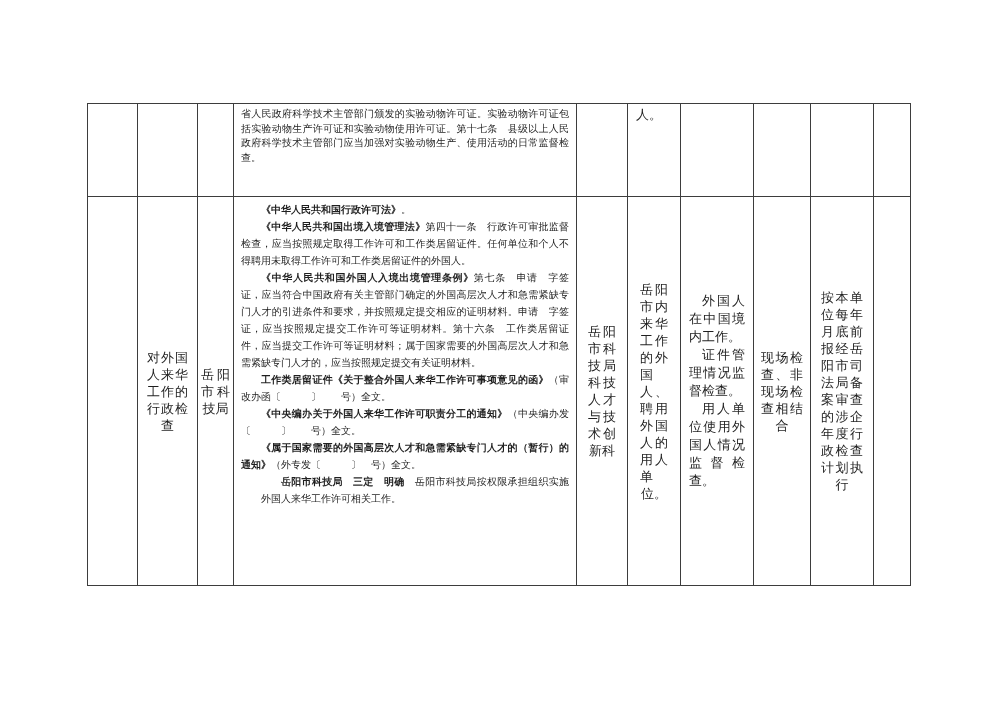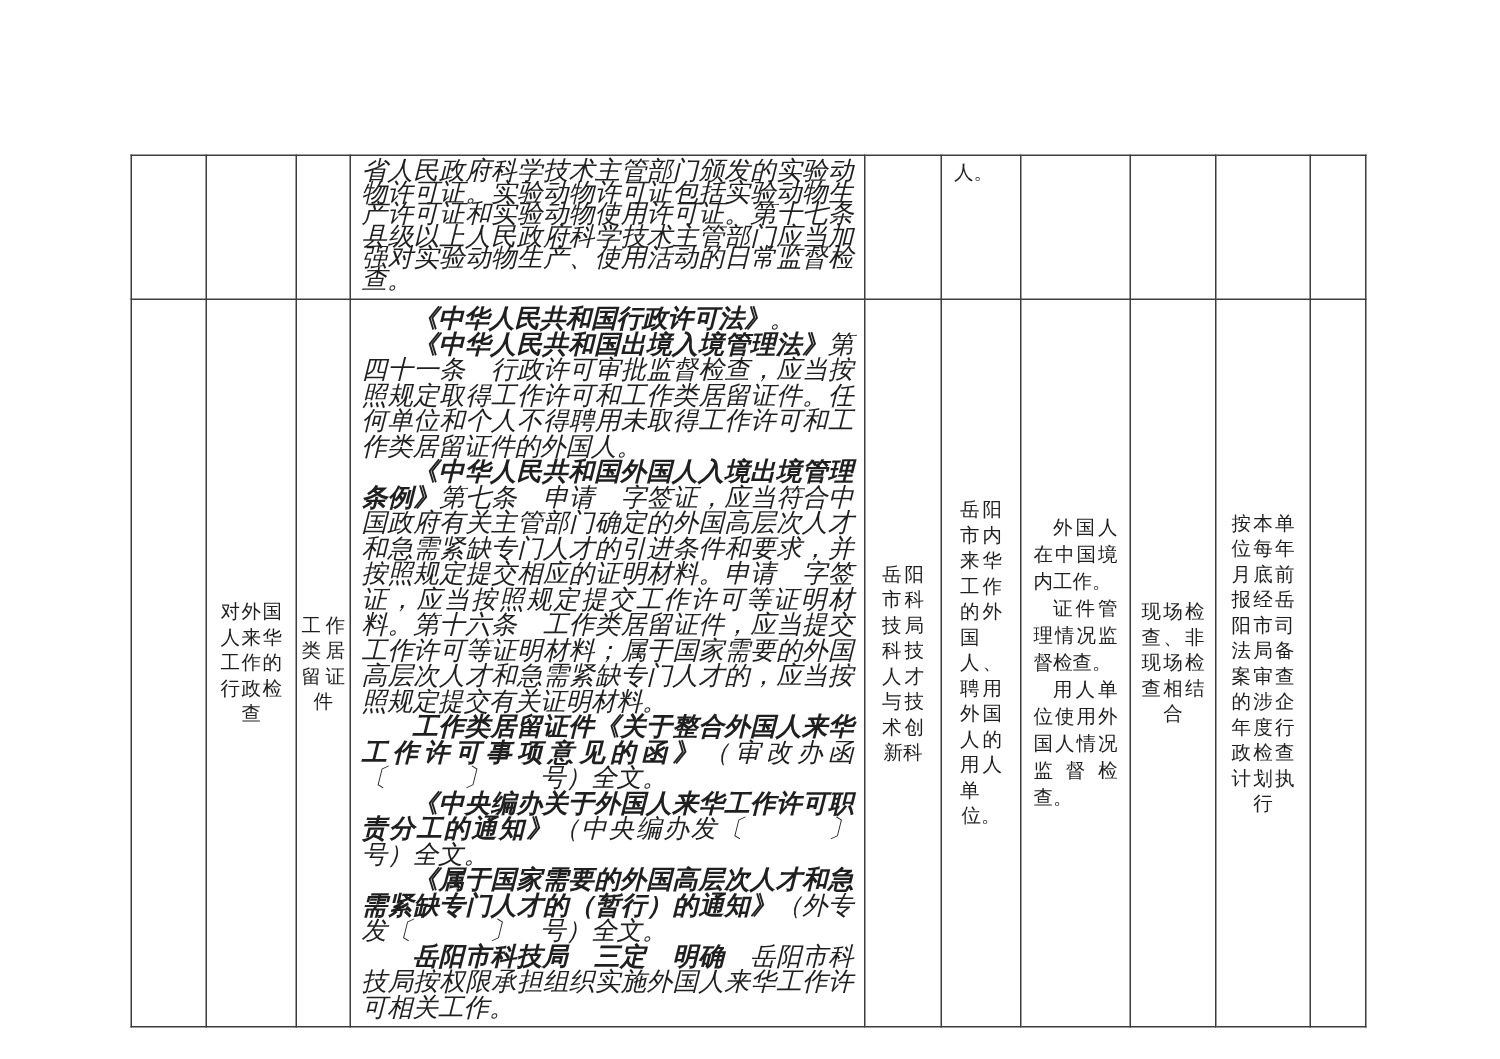--- a/index.html
+++ b/index.html
@@ -21,23 +21,22 @@
     border: 1px solid #3d3d3d;
     vertical-align: middle;
     font-size: 13px;
     color: #1f1f1f;
     overflow: hidden;
   }
   
   td.basis {
     vertical-align: top;
     padding: 4px 7px;
-    font-size: 17px;
+    font-size: 10px;
     line-height: 17px;
-    font-style: italic;
   }
   td.basis p { text-align: justify; margin: 0; }
   td.basis.cont { line-height: 14.6px; padding-top: 3px; }
   .b { font-weight: 700; }
   
   td.narrow {
     text-align: justify;
     text-align-last: center;
     line-height: 17px;
   }
@@ -87,29 +86,29 @@
       <td></td>
       <td class="cont-target">人。</td>
       <td></td>
       <td></td>
       <td></td>
       <td></td>
     </tr>
     <tr class="r2">
       <td></td>
       <td class="narrow c-item">对外国人来华工作的行政检查</td>
-      <td class="narrow c-agency">工作类居留证件</td>
+      <td class="narrow c-agency">岳阳市科技局</td>
       <td class="basis">
           <p style="text-indent: 2em;"><span class="b">《中华人民共和国行政许可法》</span><span>。</span></p>
           <p style="text-indent: 2em;"><span class="b">《中华人民共和国出境入境管理法》</span><span>第四十一条　行政许可审批监督检查，应当按照规定取得工作许可和工作类居留证件。任何单位和个人不得聘用未取得工作许可和工作类居留证件的外国人。</span></p>
           <p style="text-indent: 2em;"><span class="b">《中华人民共和国外国人入境出境管理条例》</span><span>第七条　申请　字签证，应当符合中国政府有关主管部门确定的外国高层次人才和急需紧缺专门人才的引进条件和要求，并按照规定提交相应的证明材料。申请　字签证，应当按照规定提交工作许可等证明材料。第十六条　工作类居留证件，应当提交工作许可等证明材料；属于国家需要的外国高层次人才和急需紧缺专门人才的，应当按照规定提交有关证明材料。</span></p>
           <p style="text-indent: 2em;"><span class="b">工作类居留证件《关于整合外国人来华工作许可事项意见的函》</span><span>（审改办函〔　　　〕　　号）全文。</span></p>
           <p style="text-indent: 2em;"><span class="b">《中央编办关于外国人来华工作许可职责分工的通知》</span><span>（中央编办发〔　　　〕　　号）全文。</span></p>
           <p style="text-indent: 2em;"><span class="b">《属于国家需要的外国高层次人才和急需紧缺专门人才的（暂行）的通知》</span><span>（外专发〔　　　〕　号）全文。</span></p>
-          <p style="text-indent: 2em;"><span class="b">岳阳市科技局　三定　明确　</span><span>岳阳市科技局按权限承担组织实施外国人来华工作许可相关工作。</span></p>
+          <p style="text-indent: 2em; margin-left: 20px;"><span class="b">岳阳市科技局　三定　明确　</span><span>岳阳市科技局按权限承担组织实施外国人来华工作许可相关工作。</span></p>
         </td>
       <td class="narrow c-dept">岳阳市科技局科技人才与技术创新科</td>
       <td class="narrow c-target">岳阳市内来华工作的外国人、聘用外国人的用人单位。</td>
       <td class="c-content">
           <p style="text-indent: 1em;"><span>外国人在中国境内工作。</span></p>
           <p style="text-indent: 1em;"><span>证件管理情况监督检查。</span></p>
           <p style="text-indent: 1em;"><span>用人单位使用外国人情况监督检查。</span></p>
         </td>
       <td class="narrow c-method">现场检查、非现场检查相结合</td>
       <td class="narrow c-freq">按本单位每年　月底前报经岳阳市司法局备案审查的涉企年度行政检查计划执行</td>

